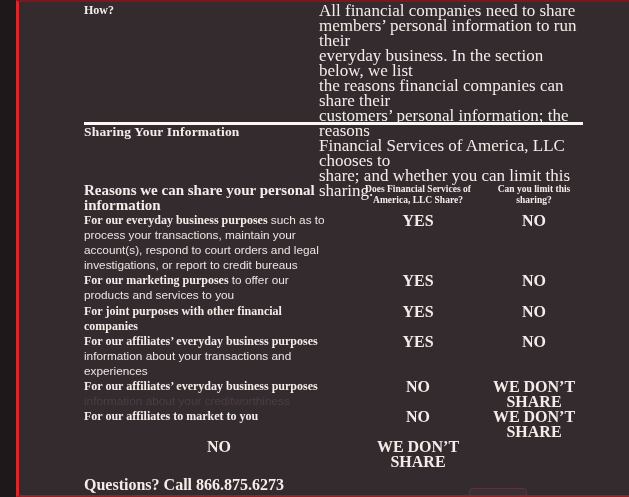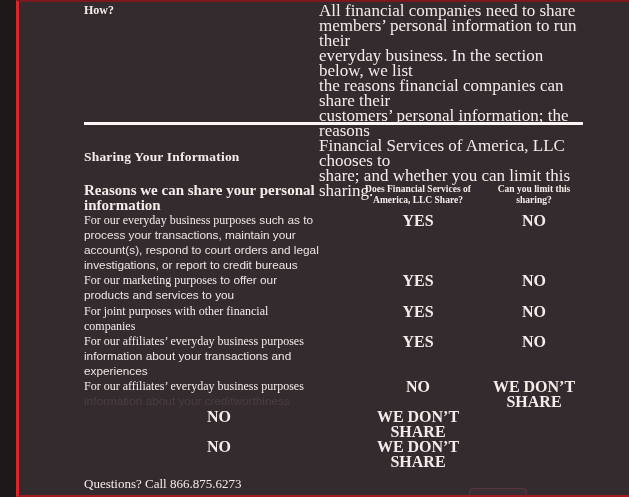--- a/index.html
+++ b/index.html
@@ -24,58 +24,58 @@
   .intro {
     position: absolute; left: 300px; top: 1px; width: 262px;
     font-size: 17px; line-height: 15px;
     white-space: pre-line;
   }
   .divider {
     position: absolute; left: 65px; top: 120px;
     width: 499px; height: 3px; background: #faf7f4;
   }
   .section-title {
-    position: absolute; left: 65px; top: 147px;
+    position: absolute; left: 65px; top: 122px;
     font-size: 13.5px; font-weight: bold;
     letter-spacing: 0.2px;
     text-align: right;
   }
   .share-table {
     position: absolute; left: 65px; top: 178px; width: 502px;
   }
   .trow { display: grid; grid-template-columns: 270px 128px 104px; }
   .trow.thead { min-height: 29px; }
   .trow.r1 { min-height: 60px; }
   .trow.r2 { min-height: 31px; }
   .trow.r3 { min-height: 27px; }
   .trow.r4 { min-height: 45px; }
   .trow.r5 { min-height: 30px; }
   .trow.r6 { min-height: 27px; }
   .trow.r7 { min-height: 26px; }
   .cell-reason { font-size: 12px; line-height: 15px; }
   .thead .cell-reason { font-size: 15px; font-weight: bold; line-height: 15px; padding-top: 3px; }
-  .lead { font-weight: normal; white-space: pre-line; }
+  .lead { font-weight: bold; white-space: pre-line; }
   .rest {
     font-family: "Liberation Sans", sans-serif;
     font-size: 11.8px;
     color: #ece5e1;
     white-space: pre-line;
   }
   .rest.faded { color: #4a3e43; }
   .cell-share, .cell-limit {
     text-align: center; font-weight: bold;
     font-size: 16px; line-height: 15px;
     white-space: pre-line;
   }
   .thead .cell-share, .thead .cell-limit {
     font-size: 9.5px; line-height: 11px; padding-top: 4px; text-align: center;
   }
   .questions {
     position: absolute; left: 65px; top: 474px;
-    font-size: 13px; font-weight: normal;
+    font-size: 16px; font-weight: bold;
   }
   .partial-bottom-button {
     position: absolute; left: 450px; top: 486px;
     width: 56px; height: 12px;
     background: #3a3034;
     border: 1px solid #56343a;
     border-bottom: none;
     border-radius: 4px 4px 0 0;
   }
 </style>
@@ -141,20 +141,21 @@
 
     <div class="trow r5">
       <div class="cell-reason"><span class="lead">For our affiliates’ everyday business purposes</span><span class="rest faded">
 information about your creditworthiness</span></div>
       <div class="cell-share">NO</div>
       <div class="cell-limit">WE DON’T
 SHARE</div>
     </div>
 
     <div class="trow r6">
+      <div class="cell-reason"><span class="lead">For our affiliates to market to you</span><span class="rest"></span></div>
       <div class="cell-share">NO</div>
       <div class="cell-limit">WE DON’T
 SHARE</div>
     </div>
 
     <div class="trow r7">
       <div class="cell-share">NO</div>
       <div class="cell-limit">WE DON’T
 SHARE</div>
     </div>

